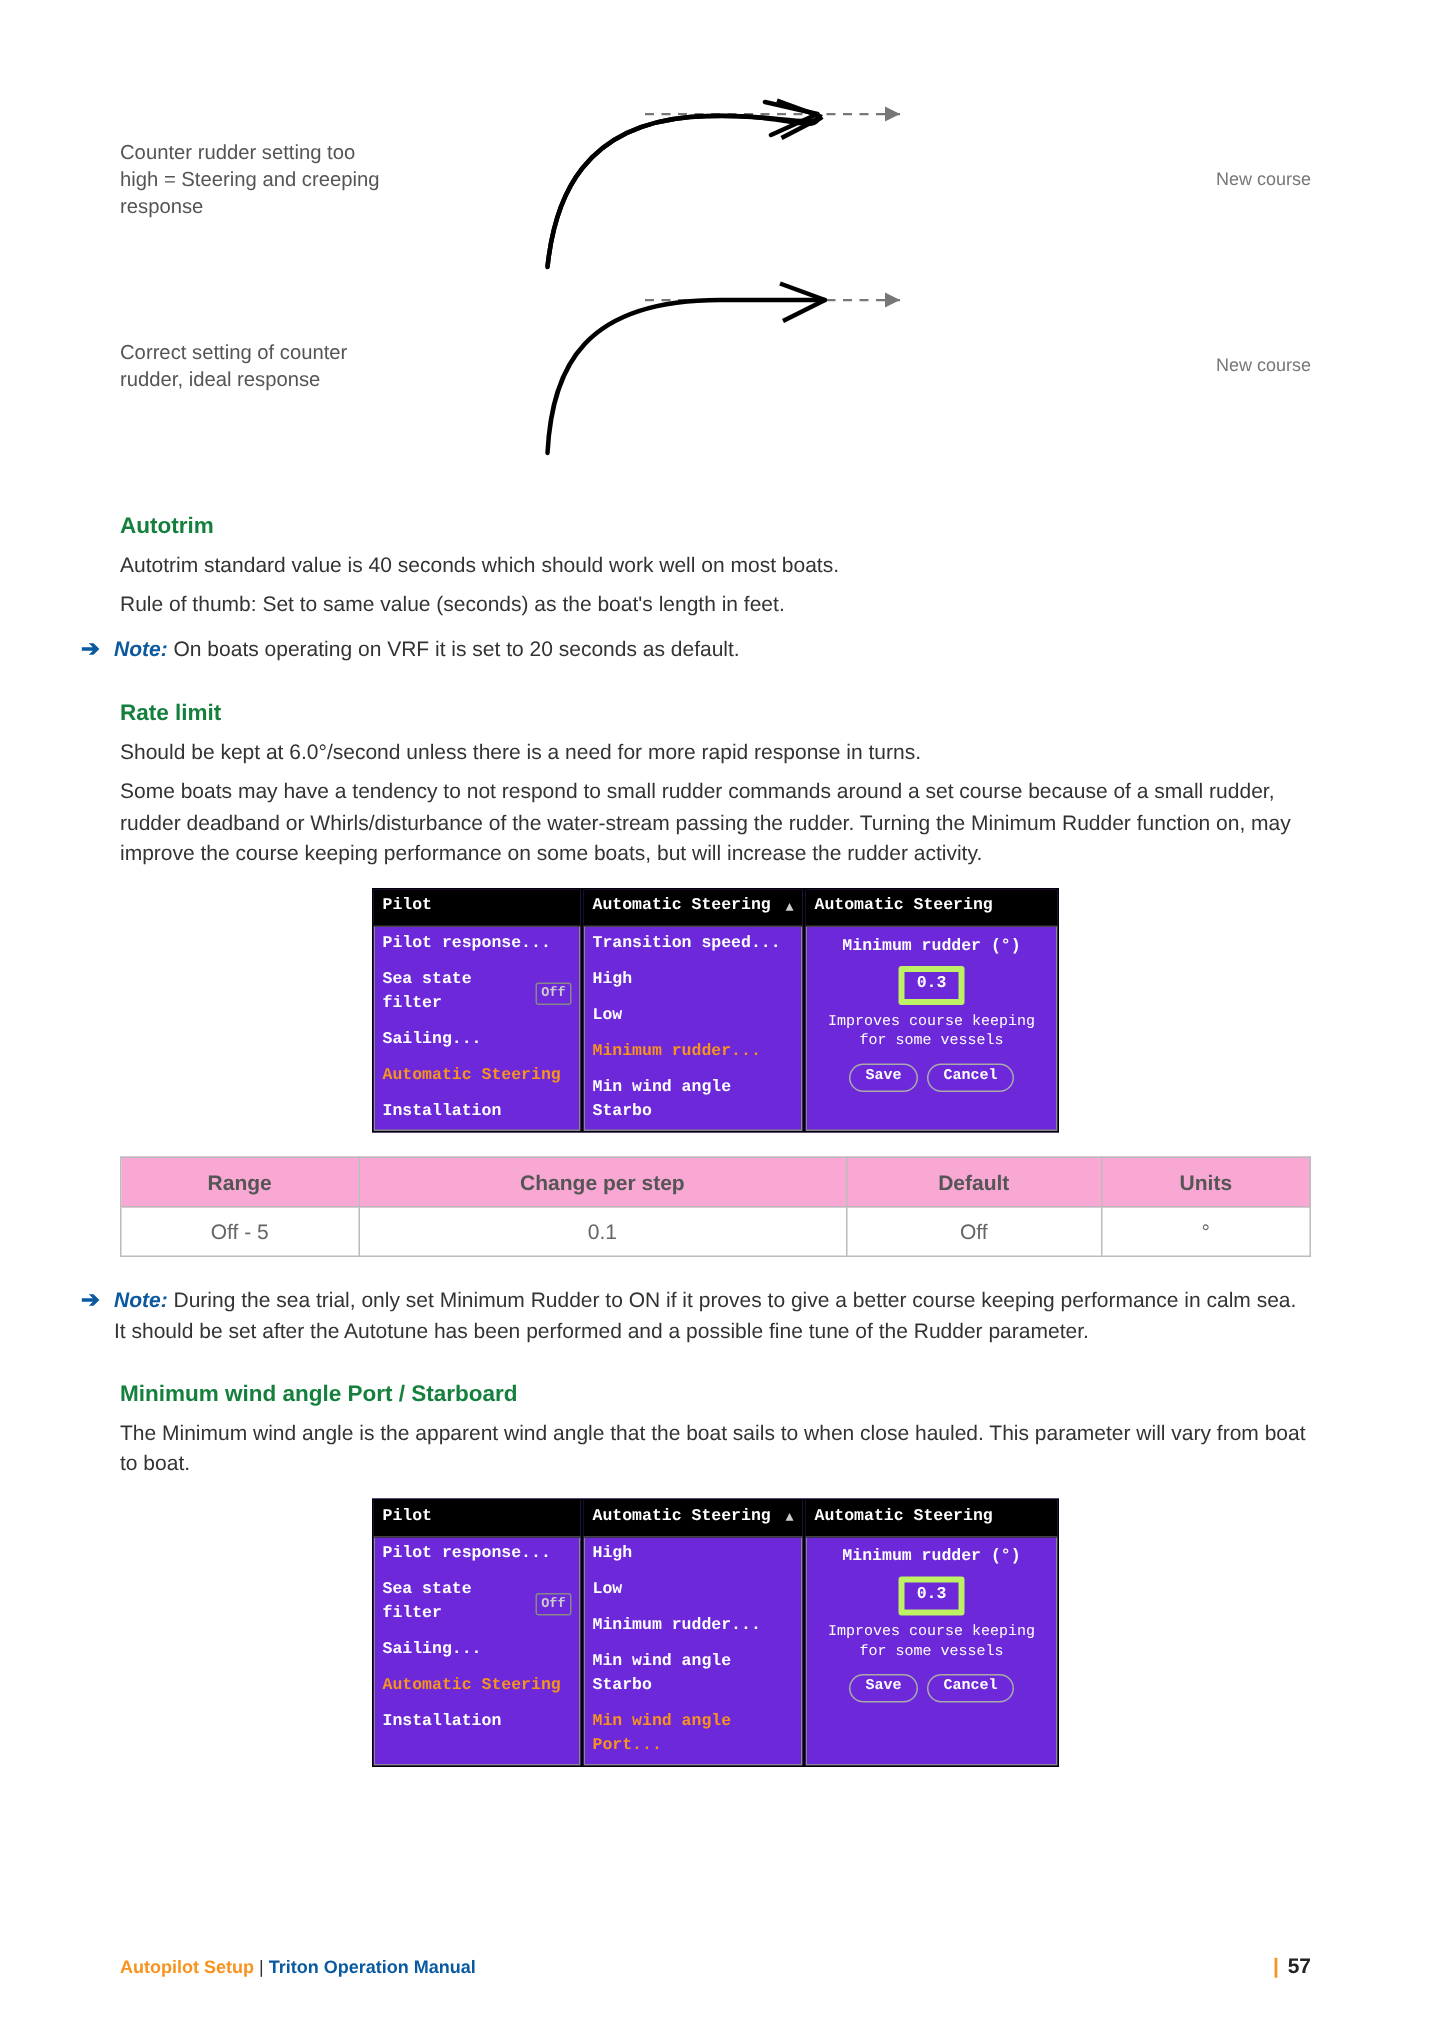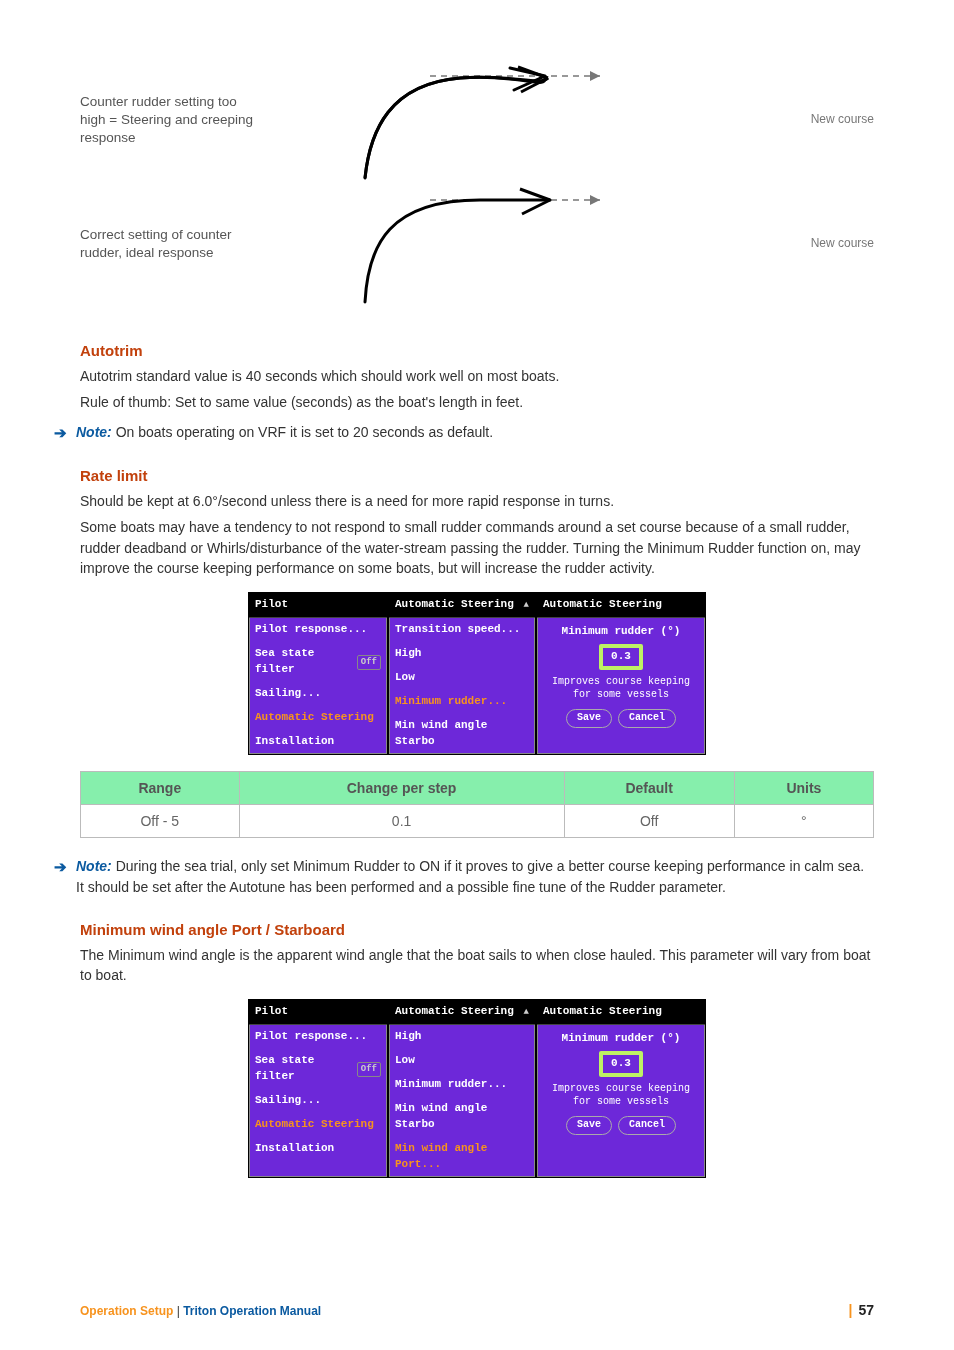--- a/index.html
+++ b/index.html
@@ -12,21 +12,21 @@
     margin: 0 auto;
     padding: 60px 80px 40px 80px;
     line-height: 1.45;
   }
   .page { position: relative; min-height: 1260px; }
   .diagrams { margin-left: 0; margin-bottom: 36px; }
   .diagram-row { display: flex; align-items: center; margin-bottom: 4px; }
   .diagram-label { width: 200px; flex-shrink: 0; color: #555; font-size: 13.5px; line-height: 1.35; padding-right: 18px; }
   .diagram-svg { flex: 0 0 340px; height: 120px; }
   .new-course { margin-left: auto; color: #777; font-size: 12px; white-space: nowrap; padding-left: 22px; }
-  h3.section { font-weight: 700; font-size: 15px; color: #c2410c; margin-top: 22px; margin-bottom: 4px; }
+  h3.section { font-weight: 700; font-size: 15px; color: #15803d; margin-top: 22px; margin-bottom: 4px; }
   p.body { margin-bottom: 6px; color: #333; font-size: 14px; }
   .note-row { display: flex; align-items: flex-start; margin: 10px 0 0 -26px; }
   .note-arrow { width: 22px; flex-shrink: 0; color: #0b5aa0; font-weight: bold; font-size: 15px; line-height: 1.4; }
   .note-text { flex: 1; font-size: 14px; }
   .note-label { color: #0b5aa0; font-weight: 700; font-style: italic; }
   .screens { display: flex; justify-content: center; gap: 0; margin: 14px 0 16px 0; }
   .screen {
     background: #6d28d9;
     color: #fff;
     font-size: 11px;
@@ -51,21 +51,21 @@
   .screen .modal-b2 .valbox { display: inline-block; border: 4px solid #bef264; padding: 1px 8px; border-radius: 2px; font-size: 11px; }
   .screen .modal-b3 { font-size: 10px; font-weight: 400; margin: 6px 0 8px 0; line-height: 1.25; }
   .screen .modal-btns { display: flex; justify-content: center; gap: 6px; }
   .screen .modal-btns span { border: 1px solid #aaa; border-radius: 10px; padding: 1px 10px; font-size: 10px; }
   table.data {
     width: 100%; border-collapse: collapse; margin: 12px 0 18px 0; font-size: 14px;
   }
   table.data th, table.data td {
     border: 1px solid #bbb; padding: 6px 10px; text-align: center;
   }
-  table.data th { background: #86efac; font-weight: 700; color: #555; }
+  table.data th { background: #f9a8d4; font-weight: 700; color: #555; }
   table.data td { color: #666; }
   .footer {
     position: absolute; bottom: 0; left: 0; right: 0;
     display: flex; justify-content: space-between; align-items: baseline;
     font-size: 12px;
   }
   .footer .left { color: #333; }
   .footer .left .orange { color: #f7931e; font-weight: 700; }
   .footer .left .blue { color: #0b5aa0; font-weight: 700; }
   .footer .right { color: #222; font-weight: 700; font-size: 14px; }
@@ -256,20 +256,20 @@
       <div class="modal-btns">
         <span>Save</span>
         <span>Cancel</span>
       </div>
     </div>
   </div>
 </div>
 
 <div class="footer">
   <div class="left">
-    <span class="orange">Operation Setup</span><span> | </span><span class="blue">Triton Operation Manual</span>
+    <span class="orange">Autopilot Setup</span><span> | </span><span class="blue">Triton Operation Manual</span>
   </div>
   <div class="right">
     <span class="bar">|</span><span> 57</span>
   </div>
 </div>
 
 </div>
 
 </body></html>

